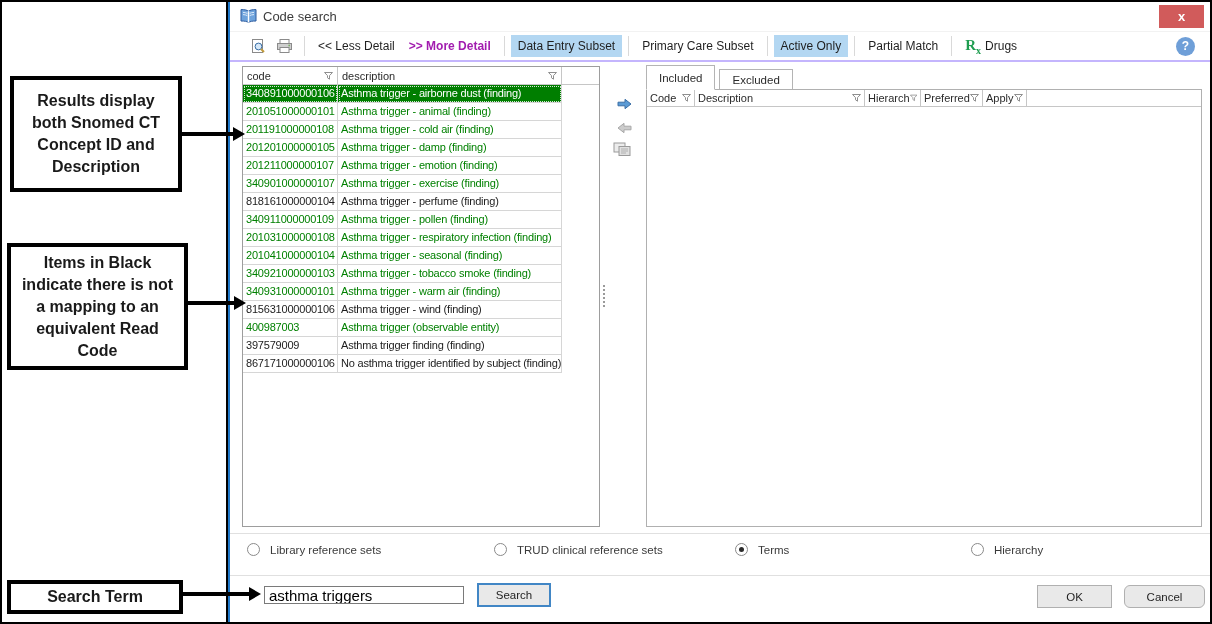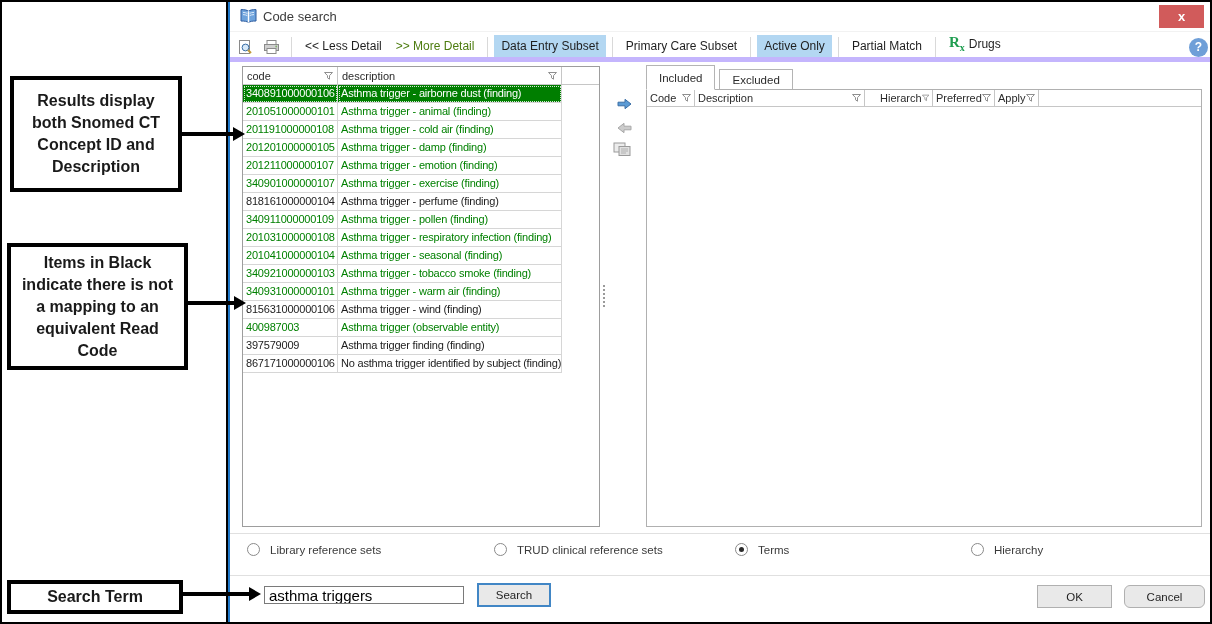--- a/index.html
+++ b/index.html
@@ -10,27 +10,27 @@
   #dialog { position:absolute; left:226px; top:0; right:0; bottom:0; background:#fff;
             border-left:2px solid #2179ca; box-shadow:-2px 0 0 #000; }
 
   .titlebar { position:absolute; left:0; top:0; right:0; height:28px; background:#fff; }
   .book-icon { position:absolute; left:10px; top:7px; }
   .title-text { position:absolute; left:33px; top:7px; font-size:13px; color:#3c3c3c; }
   .close-btn { position:absolute; right:6px; top:3px; width:45px; height:23px; background:#d15b5b;
                color:#fff; text-align:center; line-height:23px; font-weight:bold; font-size:13px; cursor:default; }
 
   .toolbar { position:absolute; left:0; top:29px; right:0; height:31px; border-top:1px solid #f2f2f2;
-             border-bottom:5px solid #c4b5fd; display:flex; align-items:flex-end; padding:0 2px;
+             border-bottom:2px solid #c4b5fd; display:flex; align-items:center; padding:0 15px;
              font-size:12px; color:#1f1f1f; }
   .tb-icon { padding:2px 5px; display:flex; align-items:center; }
   .tb-sep { width:1px; height:20px; background:#d9d9d9; margin:0 6px; }
   .tb-btn { padding:4px 7px; white-space:nowrap; }
   .tb-btn.hl { background:#b3d7f2; }
-  .tb-btn.disabled { color:#4d7c0f; }
+  .tb-btn.disabled { color:#a21caf;font-weight:bold; }
   .rx-glyph { color:#1f9d50; font-weight:bold; font-family:"Liberation Serif", serif; font-size:15px; margin-right:4px; }
   .rx-glyph sub { font-size:10px; }
   .help-btn { margin-left:auto; width:19px; height:19px; border-radius:50%; background:#6f9fd8; color:#fff;
               font-weight:bold; text-align:center; line-height:19px; font-size:12px; }
 
   
   .left-grid { position:absolute; left:12px; top:64px; width:358px; height:461px; border:1px solid #9d9d9d; background:#fff; }
   .lg-header { display:flex; height:18px; font-size:11px; color:#2b2b2b; border-bottom:1px solid #c6c6c6; }
   .lg-header > div { display:flex; align-items:center; justify-content:space-between; padding:0 4px; border-right:1px solid #c6c6c6; }
   .lg-header .hcol-code { width:95px; }
@@ -53,21 +53,21 @@
   .splitter-dots i { display:block; width:2px; height:2px; background:#9a9a9a; margin:2px 0; }
 
   
   .tabs { position:absolute; left:416px; top:63px; display:flex; align-items:flex-end; }
   .tab { padding:0 12px; font-size:11.5px; color:#2b2b2b; background:#fff; border:1px solid #b4b4b4; }
   .tab.active { height:25px; line-height:24px; border-bottom:1px solid #fff; position:relative; z-index:3; }
   .tab.inactive { height:21px; line-height:20px; margin-left:4px; }
   .right-panel { position:absolute; left:416px; top:87px; width:556px; height:438px; border:1px solid #b0b0b0; background:#fff; z-index:2; }
   .rp-header { display:flex; height:17px; font-size:11px; color:#2b2b2b; border-bottom:1px solid #c6c6c6; }
   .rp-header > div { display:flex; align-items:center; justify-content:space-between; padding:0 3px; border-right:1px solid #c6c6c6; white-space:nowrap; overflow:hidden; }
-  .rcol-code { width:48px; } .rcol-desc { width:170px; } .rcol-hier { width:56px;margin-left:12px; } .rcol-pref { width:62px; } .rcol-apply { width:44px; }
+  .rcol-code { width:48px; } .rcol-desc { width:170px; } .rcol-hier { width:56px; } .rcol-pref { width:62px; } .rcol-apply { width:44px; }
 
   
   .sep-line { position:absolute; left:0; right:0; height:1px; background:#e0e0e0; }
   #sep1 { top:531px; } #sep2 { top:573px; }
   .radio-item { position:absolute; top:541px; display:flex; align-items:center; gap:10px; font-size:11.5px; color:#3a3a3a; }
   #radio-0 { left:17px; } #radio-1 { left:264px; } #radio-2 { left:505px; } #radio-3 { left:741px; }
   .radio-circle { width:13px; height:13px; border:1px solid #8a8a8a; border-radius:50%; background:#fff; position:relative; flex:none; }
   .radio-item.selected .radio-circle::after { content:''; position:absolute; left:3px; top:3px; width:5px; height:5px; border-radius:50%; background:#2b2b2b; }
 
   .search-input { position:absolute; left:34px; top:584px; width:200px; height:18px; border:1px solid #7a7a7a;

